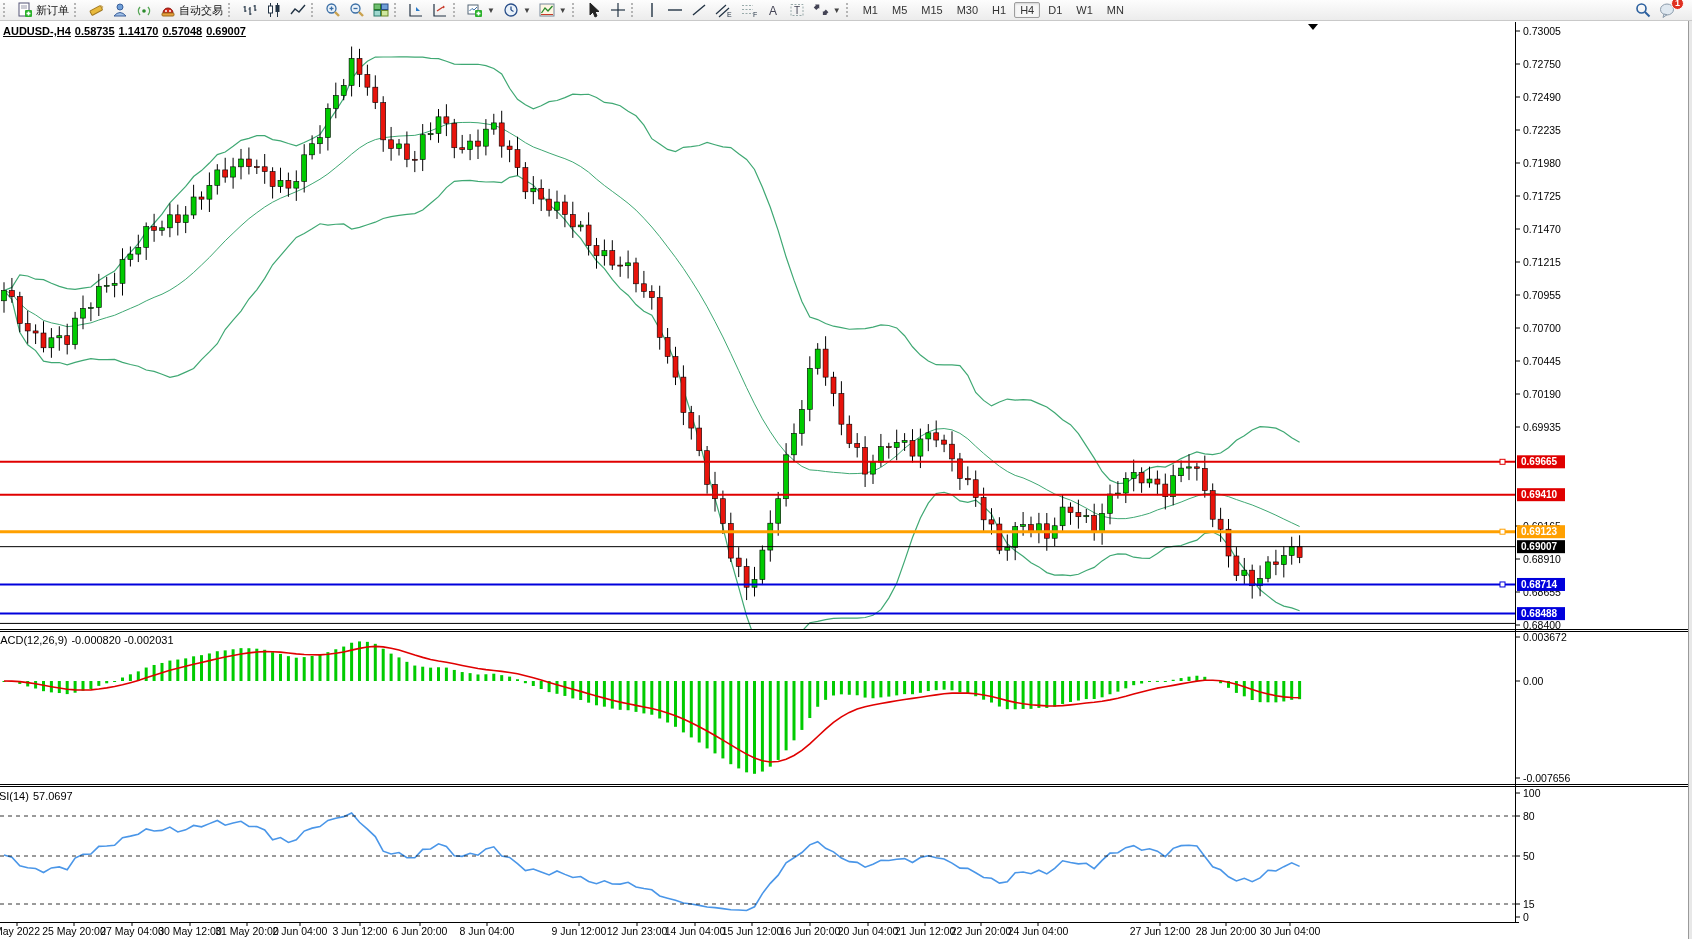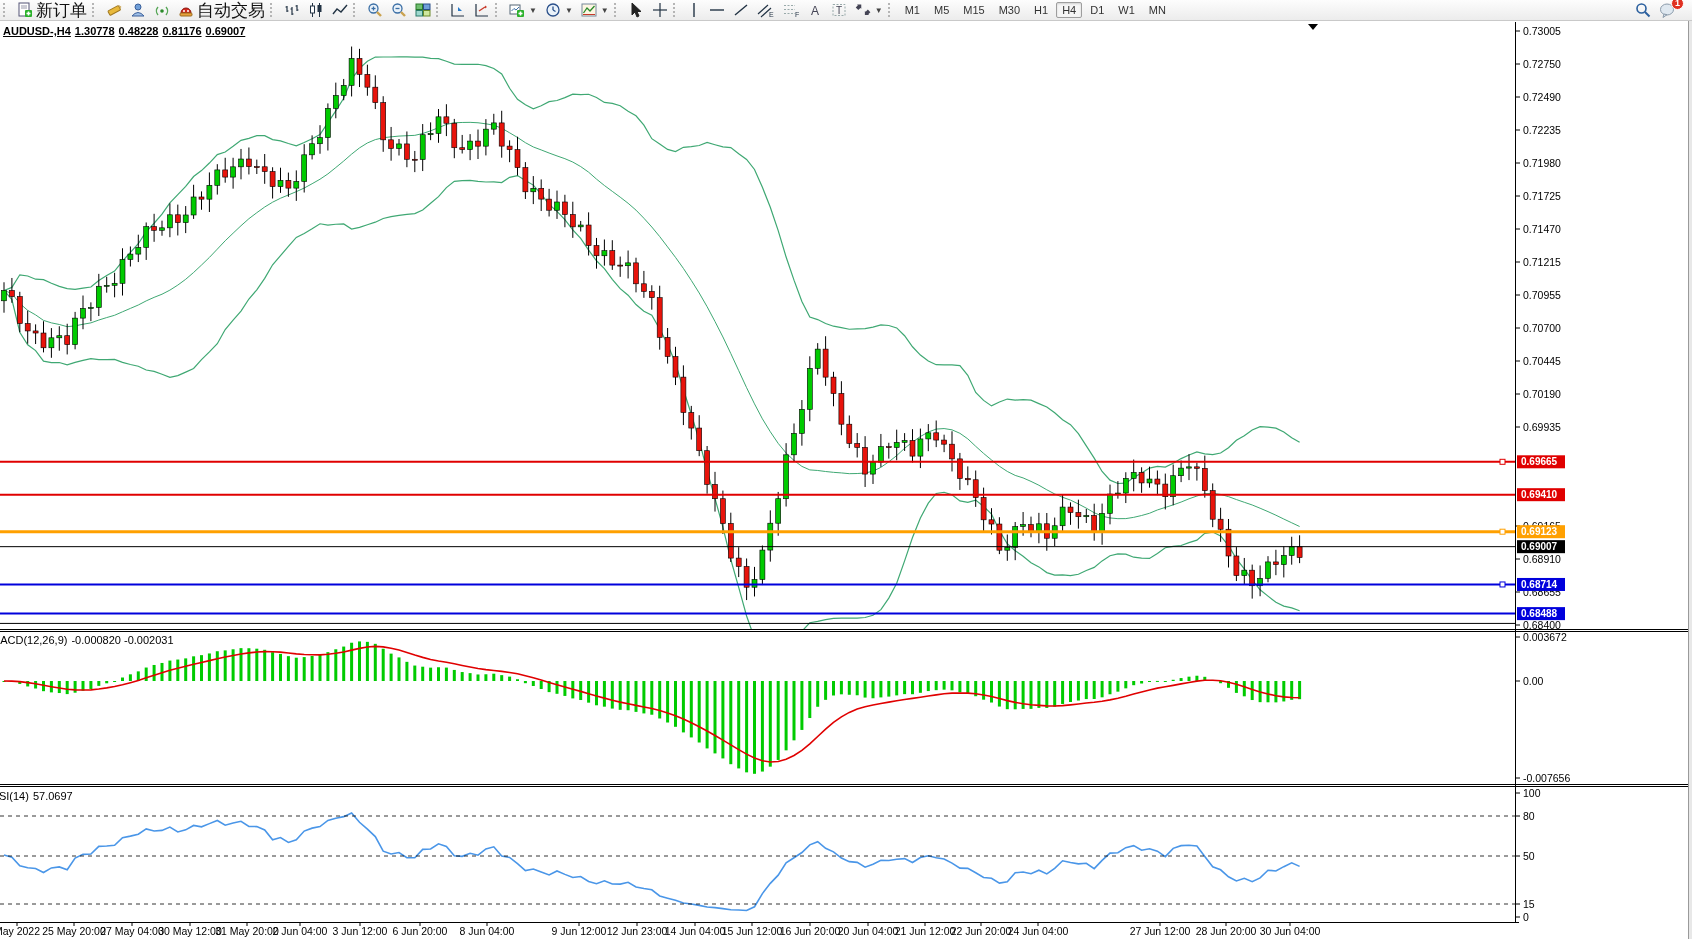--- a/index.html
+++ b/index.html
@@ -1,21 +1,21 @@
 <!DOCTYPE html>
 <html><head>
 <meta charset="utf-8">
 <style>
   html,body{margin:0;padding:0;}
   body{width:1692px;height:939px;overflow:hidden;background:#fff;font-family:"Liberation Sans",sans-serif;position:relative;}
   
   .toolbar{position:absolute;top:0;left:0;width:1692px;height:21px;background:linear-gradient(#fdfdfd,#ececec);border-bottom:1px solid #c9c9c9;display:flex;align-items:center;padding:0 2px;box-sizing:border-box;z-index:10;}
   .grip{width:5px;height:14px;border-left:2px dotted #b5b5b5;margin:0 3px 0 1px;}
   .tb{display:flex;align-items:center;gap:3px;height:18px;padding:0 3px;border:1px solid transparent;border-radius:2px;cursor:default;}
-  .tb-label{font-size:17px;color:#111;white-space:nowrap;}
+  .tb-label{font-size:11px;color:#111;white-space:nowrap;}
   .caret{font-size:8px;color:#444;margin-left:1px;}
   .ico{display:block;}
   .tf{font-size:11px;color:#333;padding:1px 5px;margin:16px 1px;border:1px solid transparent;border-radius:2px;}
   .tf.active{background:#f6f6f6;border-color:#9e9e9e;box-shadow:inset 0 1px 2px rgba(0,0,0,.15);text-align:right;}
   .spacer{flex:1;}
   .badge{position:absolute;top:-4px;right:-5px;background:#e03021;color:#fff;font-size:9px;font-weight:700;border-radius:7px;padding:0 3px;line-height:11px;border:1px solid #fff;}
   .chat-wrap{position:relative;margin-right:10px;}
   
   .chart-title{position:absolute;top:25px;left:3px;font-size:11px;font-weight:700;color:#000;z-index:5;letter-spacing:0;}
   .chart-title span{margin-right:4px;text-decoration:underline;}
@@ -899,21 +899,21 @@
       <rect x="1517" y="577.9631755449504" width="48" height="13" fill="#0000dc"></rect>
       <text x="1521" y="587.9631755449504" font-size="10" fill="#fff" font-weight="bold">0.68714</text>
       <line x1="0" y1="613.6131819940659" x2="1515" y2="613.6131819940659" stroke="#0000dc" stroke-width="2"></line>
       <rect x="1517" y="607.1131819940659" width="48" height="13" fill="#0000dc"></rect>
       <text x="1521" y="617.1131819940659" font-size="10" fill="#fff" font-weight="bold">0.68488</text>
       <line x1="0" y1="623.4158390300532" x2="1515" y2="623.4158390300532" stroke="#000000" stroke-width="1"></line>
       <polygon points="1308,24 1318,24 1313,30" fill="#000"></polygon>
     </svg>
 
   <div class="chart-title">
-    <span>AUDUSD-,H4</span><span>1.30778</span><span>0.48228</span><span>0.81176</span><span>0.69007</span>
+    <span>AUDUSD-,H4</span><span>0.58735</span><span>1.14170</span><span>0.57048</span><span>0.69007</span>
   </div>
 
   <div class="macd-label">
     <span>MACD(12,26,9)</span><span>-0.000820 -0.002031</span>
   </div>
 
   <div class="rsi-label">
     <span>RSI(14)</span><span>57.0697</span>
   </div>
 </div>

